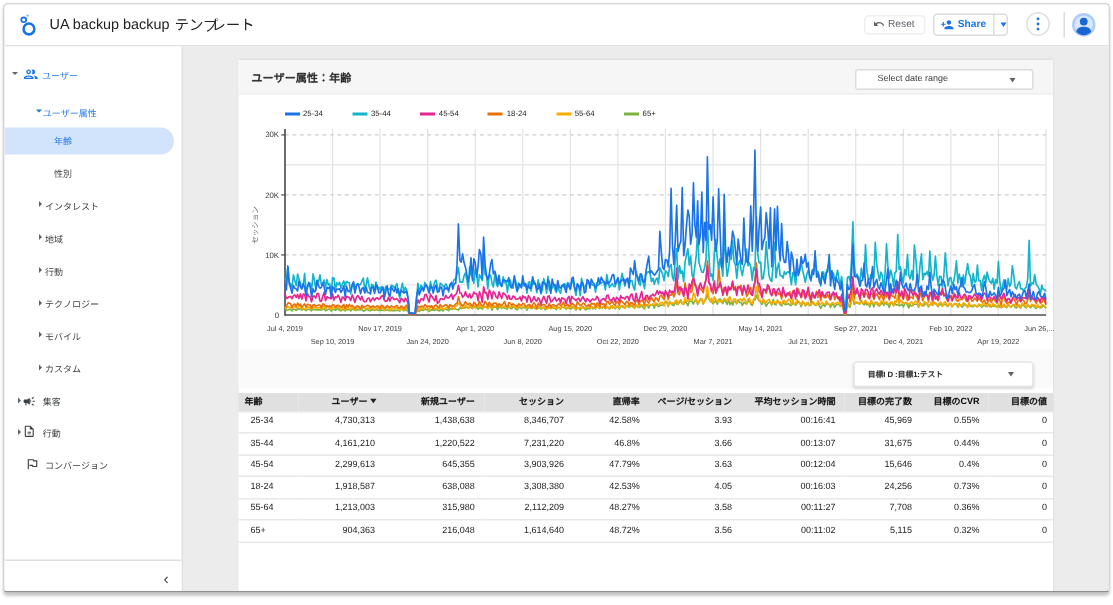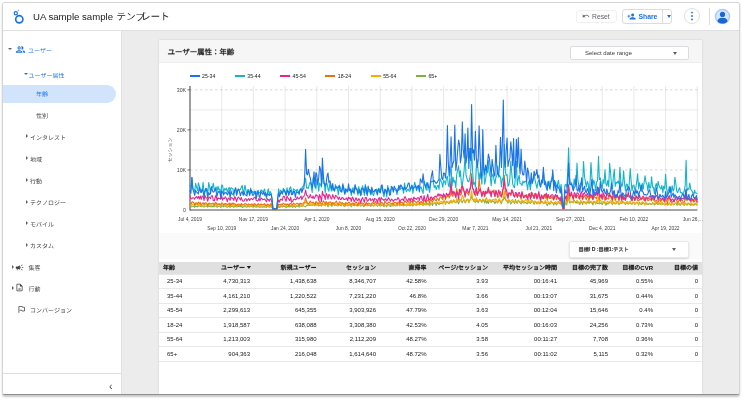--- a/index.html
+++ b/index.html
@@ -36,21 +36,21 @@
 .btn { position:absolute; display:flex; align-items:center; border-radius:3px; }
 </style></head>
 <body>
 <div id="frame">
   <div id="topbar">
     <svg style="position:absolute;left:7px;top:4px" width="18" height="19" viewBox="0 0 18 19">
       <circle cx="9.3" cy="12.3" r="3.6" fill="none" stroke="#1a73e8" stroke-width="1.7"></circle>
       <circle cx="5.8" cy="6.2" r="1.6" fill="none" stroke="#1a73e8" stroke-width="1.2"></circle>
       <circle cx="8.4" cy="3.4" r="0.8" fill="#8ab4f8"></circle>
     </svg>
-    <span id="title">UA sample sample</span>
+    <span id="title">UA backup backup</span>
     <div class="btn" style="left:573px;top:6.5px;width:41px;height:13.5px;border:1px solid #f0f0f0;">
       <svg style="margin-left:5px" width="8" height="8" viewBox="0 0 24 24" fill="#5f6368">
           <path d="M12.5 8c-2.65 0-5.05.99-6.9 2.6L2 7v9h9l-3.62-3.62c1.39-1.16 3.16-1.88 5.12-1.88 3.54 0 6.55 2.31 7.6 5.5l2.37-.78C21.08 11.03 17.15 8 12.5 8z"></path>
         </svg>
       <span style="font-size:6.8px;color:#5f6368;margin-left:2px">Reset</span>
     </div>
     <div class="btn" style="left:619px;top:6px;width:50px;height:14.5px;border:1px solid #dadce0;background:#fff;">
       <svg style="margin-left:4px" width="9" height="9" viewBox="0 0 24 24" fill="#1a73e8">
           <path d="M15 12c2.21 0 4-1.79 4-4s-1.79-4-4-4-4 1.79-4 4 1.79 4 4 4zm-9-2V7H4v3H1v2h3v3h2v-3h3v-2H6zm9 4c-2.67 0-8 1.34-8 4v2h16v-2c0-2.66-5.33-4-8-4z"></path>
         </svg>

